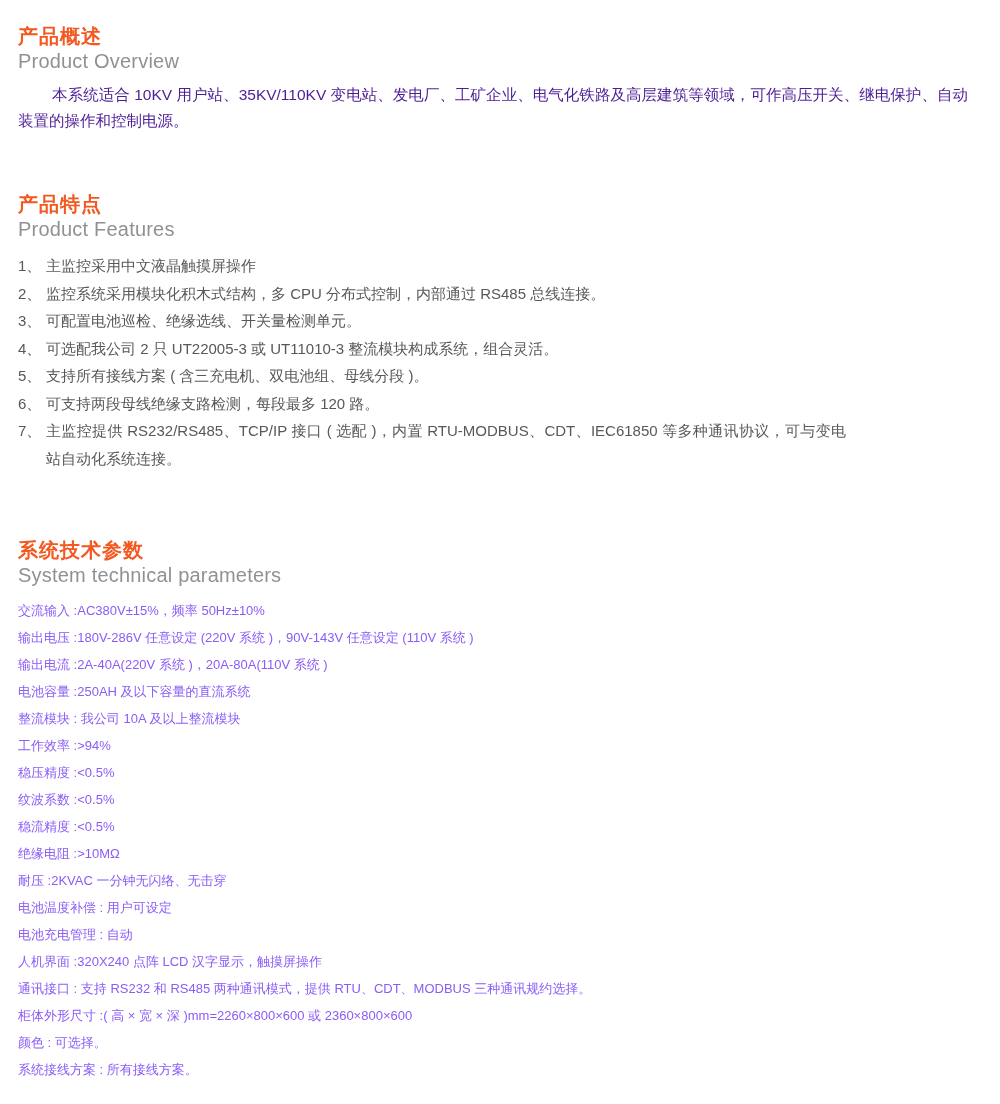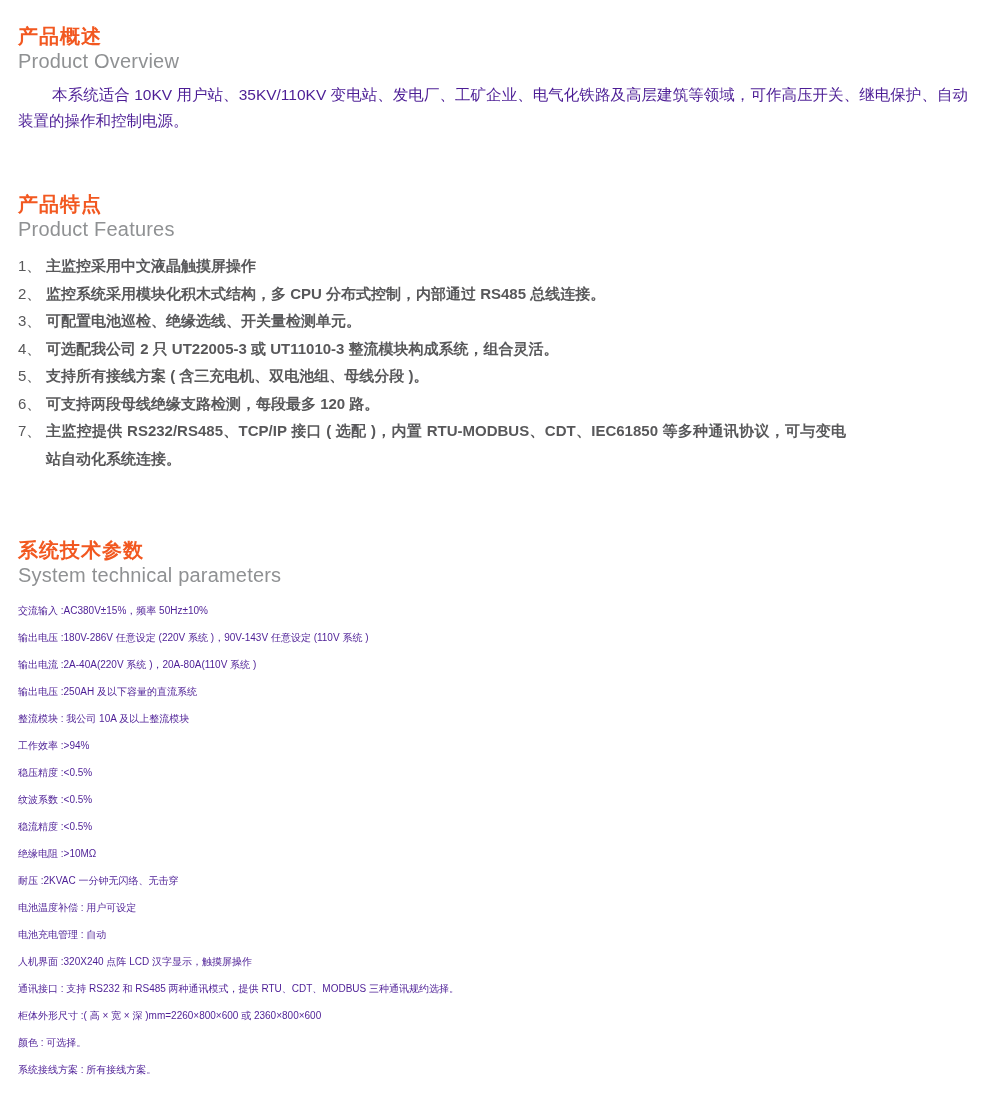--- a/index.html
+++ b/index.html
@@ -54,29 +54,28 @@
     font-size: 15px;
     line-height: 27.5px;
     color: #58585a;
   }
   .feature-num {
     flex: 0 0 28px;
   }
   .feature-text {
     max-width: 800px;
     text-align: justify;
-    font-weight: bold;
   }
   .params {
     margin-top: 13px;
   }
   .param-row {
-    font-size: 10px;
+    font-size: 13px;
     line-height: 27px;
-    color: #4c1d95;
+    color: #8b5cf6;
     white-space: pre-wrap;
   }
 </style>
 </head>
 <body>
 
 <div class="page">
 
   <section class="sec sec-overview">
     <h2>产品概述</h2>
@@ -119,21 +118,21 @@
       </div>
   </section>
 
   <section class="sec sec-params">
     <h2>系统技术参数</h2>
     <div class="sub">System technical parameters</div>
     <div class="params" id="params">
         <div class="param-row">交流输入 :AC380V±15%，频率 50Hz±10%</div>
         <div class="param-row">输出电压 :180V-286V 任意设定 (220V 系统 )，90V-143V 任意设定 (110V 系统 )</div>
         <div class="param-row">输出电流 :2A-40A(220V 系统 )，20A-80A(110V 系统 )</div>
-        <div class="param-row">输出电压 :250AH 及以下容量的直流系统</div>
+        <div class="param-row">电池容量 :250AH 及以下容量的直流系统</div>
         <div class="param-row">整流模块 : 我公司 10A 及以上整流模块</div>
         <div class="param-row">工作效率 :&gt;94%</div>
         <div class="param-row">稳压精度 :&lt;0.5%</div>
         <div class="param-row">纹波系数 :&lt;0.5%</div>
         <div class="param-row">稳流精度 :&lt;0.5%</div>
         <div class="param-row">绝缘电阻 :&gt;10MΩ</div>
         <div class="param-row">耐压 :2KVAC 一分钟无闪络、无击穿</div>
         <div class="param-row">电池温度补偿 : 用户可设定</div>
         <div class="param-row">电池充电管理 : 自动</div>
         <div class="param-row">人机界面 :320X240 点阵 LCD 汉字显示，触摸屏操作</div>

